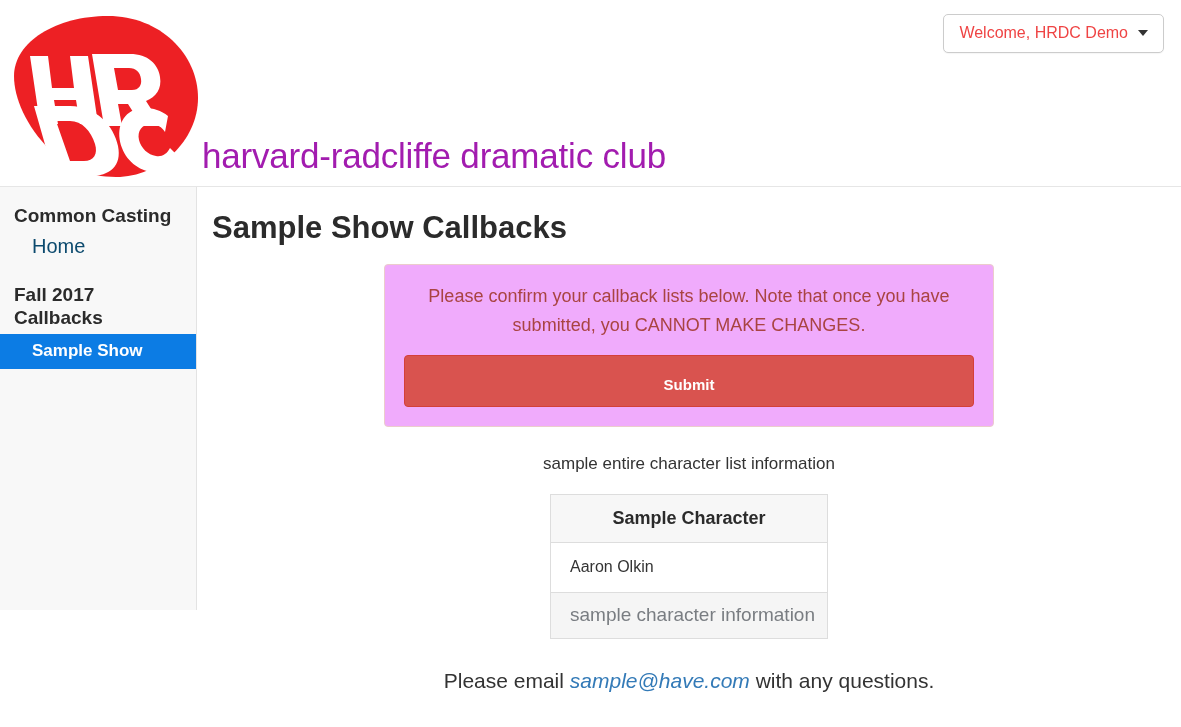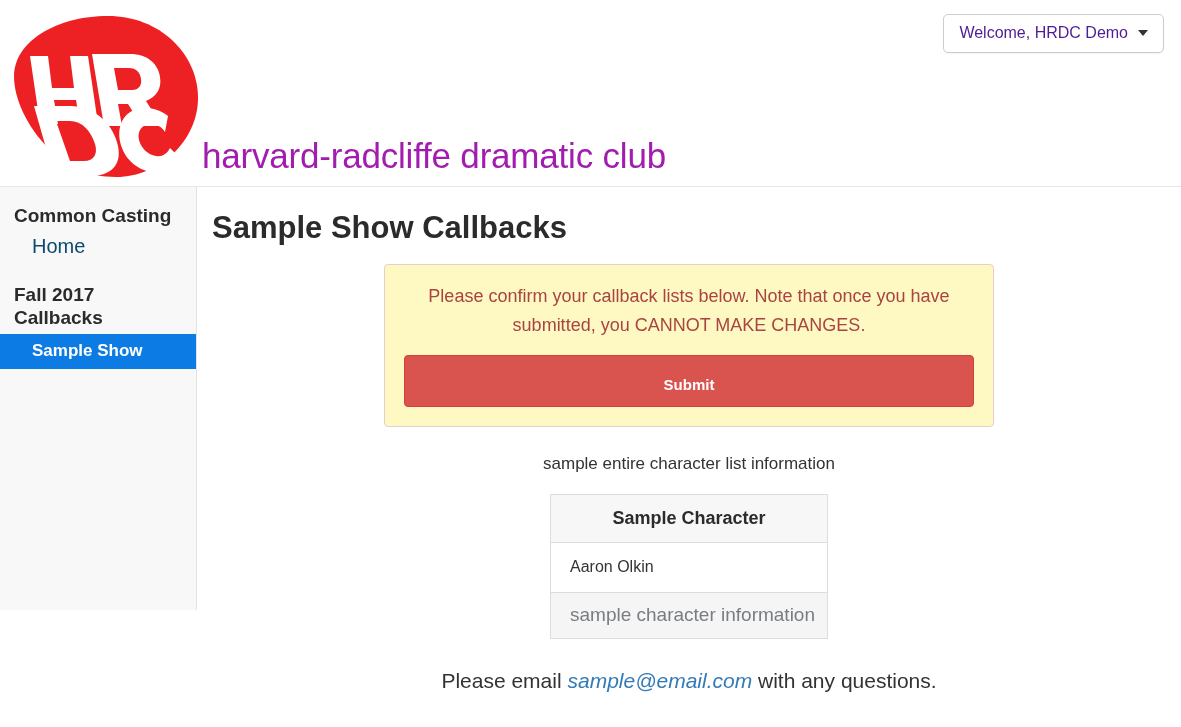--- a/index.html
+++ b/index.html
@@ -42,21 +42,21 @@
     position: absolute;
     right: 17px; top: 14px;
     display: flex;
     align-items: center;
     gap: 10px;
     padding: 9px 15px 10px 15px;
     border: 1px solid #cccccc;
     border-radius: 5px;
     background: #ffffff;
     font-size: 16px;
-    color: #4c1d95;
+    color: #ef4444;
     cursor: pointer;
     box-shadow: 0 1px 1px rgba(0,0,0,0.04);
   }
   .caret {
     width: 0; height: 0;
     border-left: 5px solid transparent;
     border-right: 5px solid transparent;
     border-top: 6px solid #333333;
     display: inline-block;
   }
@@ -117,21 +117,21 @@
     font-size: 31px;
     font-weight: bold;
     color: #2b2b2b;
     margin: 22px 0 0 0;
     line-height: 38px;
   }
 
   .alert {
     margin: 17px auto 0 auto;
     width: 610px;
-    background: #fef9c3;
+    background: #f0abfc;
     border: 1px solid #ebcccc;
     border-radius: 4px;
     padding: 17px 19px 19px 19px;
     text-align: center;
   }
   .alert-text {
     font-size: 18px;
     line-height: 29px;
     color: #a94442;
     margin: 0 0 15px 0;
@@ -281,20 +281,20 @@
               <td class="actor">Aaron Olkin</td>
             </tr>
             <tr>
               <td class="note">sample character information</td>
             </tr>
           </tbody>
         </table>
       </div>
 
       <p class="email-line">
-        <span>Please email </span><a class="email-link">sample@email.com</a><span> with any questions.</span>
+        <span>Please email </span><a class="email-link">sample@have.com</a><span> with any questions.</span>
       </p>
 
       <hr class="content-hr">
 
     </div>
   </div>
 </div>
 
 </body></html>

